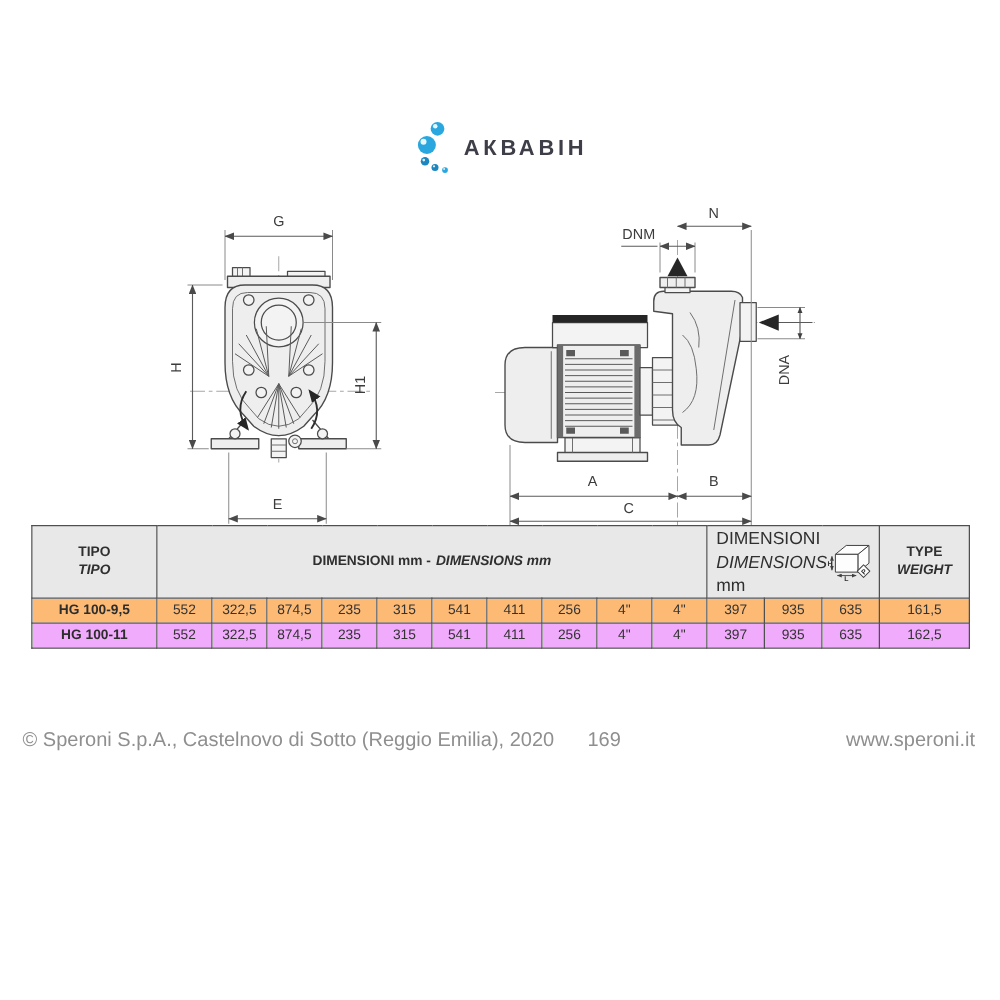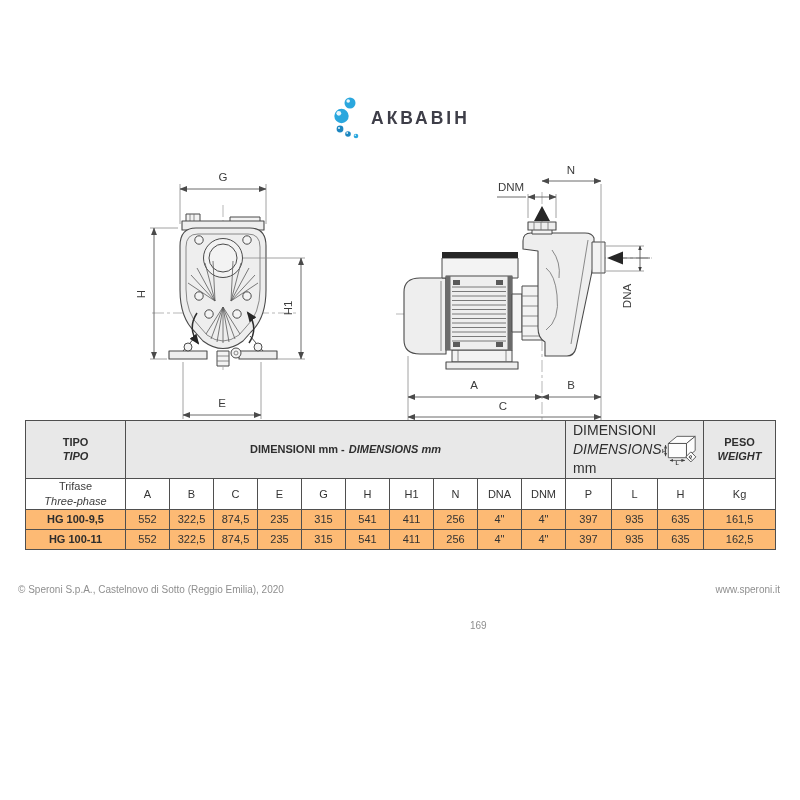--- a/index.html
+++ b/index.html
@@ -32,36 +32,36 @@
     border-collapse:collapse; table-layout:fixed; color:#333;
     border:1.5px solid #3f3f3f;
     padding-left:33px;
   }
   .dims-table td {
     border:1px solid #4f4f4f; text-align:center; vertical-align:middle;
     padding:0; font-size:11px; overflow:hidden;
   }
   .hr1 td { height:54px; background:#e8e8e8; }
   .hr2 td { height:30px; background:#ffffff; }
-  .dims-table tbody tr td { height:19px; background:#fdba74; }
+  .dims-table tbody tr td { height:19px; background:#f0abfc; }
   .dims-table tbody tr.zebra td { background:#fdba74; }
   .th-big { font-weight:bold; font-size:11px; line-height:1.3; color:#2f2f2f; }
   .it { font-style:italic; }
   .dimtitle-gap { margin-right:4px; }
   .phase { font-size:8px; color:#3d3d3d; line-height:1.35; }
   .model-cell { font-weight:bold; color:#2d2d2d; }
   .pkg-wrap { display:flex; align-items:center; justify-content:space-between; padding:0 5px 0 7px; }
   .pkg-text { font-size:14px; text-align:left; line-height:1.35; color:#2f2f2f; }
   .cube { fill:#fdfdfd; stroke:#3f3f3f; stroke-width:1; stroke-linejoin:round; }
   .cdim { fill:none; stroke:#3f3f3f; stroke-width:0.9; }
   .clbl { font-size:7px; font-weight:bold; fill:#2f2f2f; font-family:"Liberation Sans", sans-serif; }
   
-  .footer { position:absolute; top:584px; left:0; width:800px; height:16px; font-size:10px; color:#8f8f8f; }
+  .footer { position:absolute; top:584px; left:0; width:800px; height:16px; font-size:16px; color:#8f8f8f; }
   .footer .fl { position:absolute; left:18px; }
-  .footer .fc { position:absolute; left:470px;margin-top:36px; }
+  .footer .fc { position:absolute; left:470px; }
   .footer .fr { position:absolute; right:20px; }
 </style>
 </head>
 <body>
 
 <div class="page">
 
   <div class="logo">
     <svg width="34" height="50" viewBox="0 0 34 50">
       <circle cx="17" cy="8" r="5.5" fill="#2aa7de"></circle>
@@ -254,43 +254,23 @@
               <path class="cdim" d="M4.5 16 V30" marker-start="url(#ahs)" marker-end="url(#ahs)"></path>
               <path class="cdim" d="M10 35.5 H29" marker-start="url(#ahs)" marker-end="url(#ahs)"></path>
               <rect class="cube" x="32" y="26.5" width="9" height="9" transform="rotate(-45 36.5 31)"></rect>
               <text class="clbl" x="0" y="26">H</text>
               <text class="clbl" x="17" y="41">L</text>
               <text class="clbl" x="34" y="34" transform="rotate(-45 36.5 31)">P</text>
             </svg>
           </div>
         </td>
         <td>
-          <div class="th-big">PESO</div>
+          <div class="th-big">TYPE</div>
           <div class="th-big it">WEIGHT</div>
         </td>
-      </tr>
-      <tr class="hr2">
-        <td class="phase">
-          <div>Trifase</div>
-          <div class="it">Three-phase</div>
-        </td>
-        <td>A</td>
-        <td>B</td>
-        <td>C</td>
-        <td>E</td>
-        <td>G</td>
-        <td>H</td>
-        <td>H1</td>
-        <td>N</td>
-        <td>DNA</td>
-        <td>DNM</td>
-        <td>P</td>
-        <td>L</td>
-        <td>H</td>
-        <td>Kg</td>
       </tr>
     </thead>
     <tbody>
       <tr class="zebra">
         <td class="model-cell">HG 100-9,5</td>
         <td>552</td>
         <td>322,5</td>
         <td>874,5</td>
         <td>235</td>
         <td>315</td>

